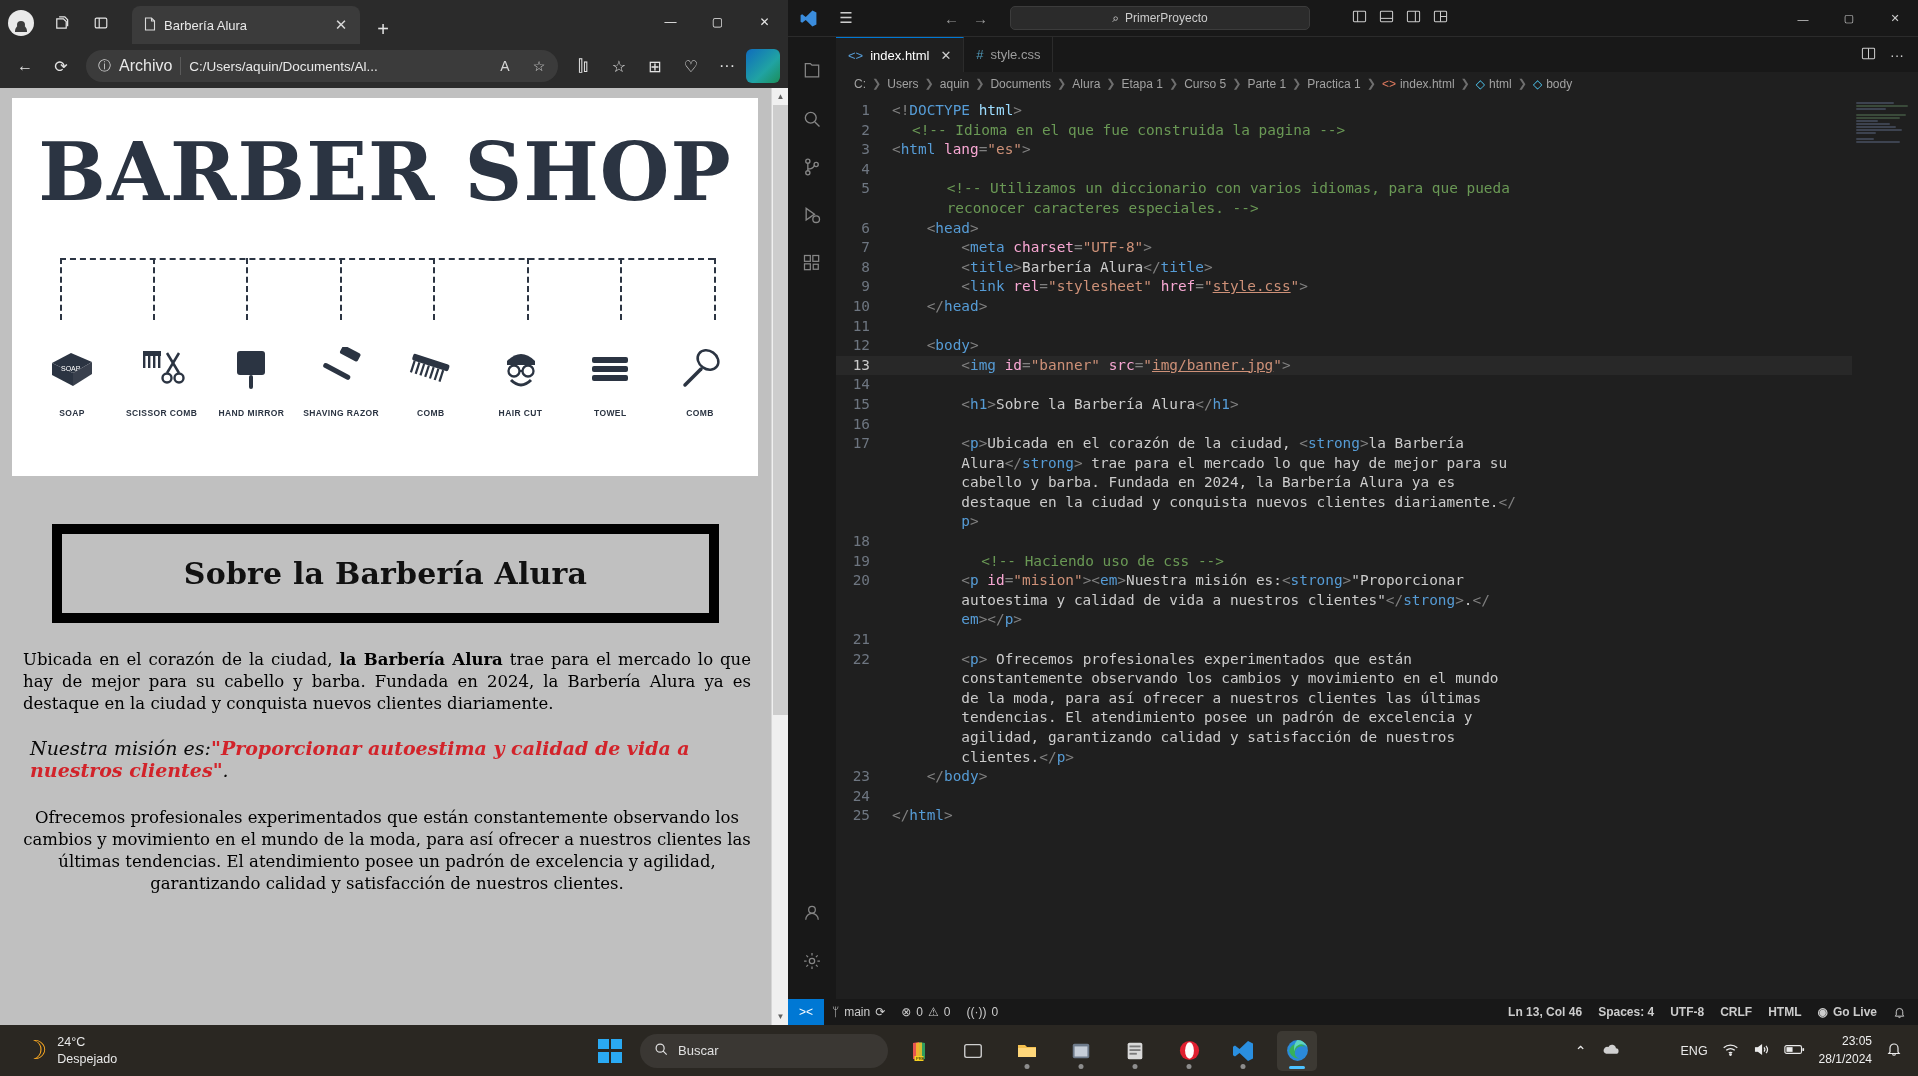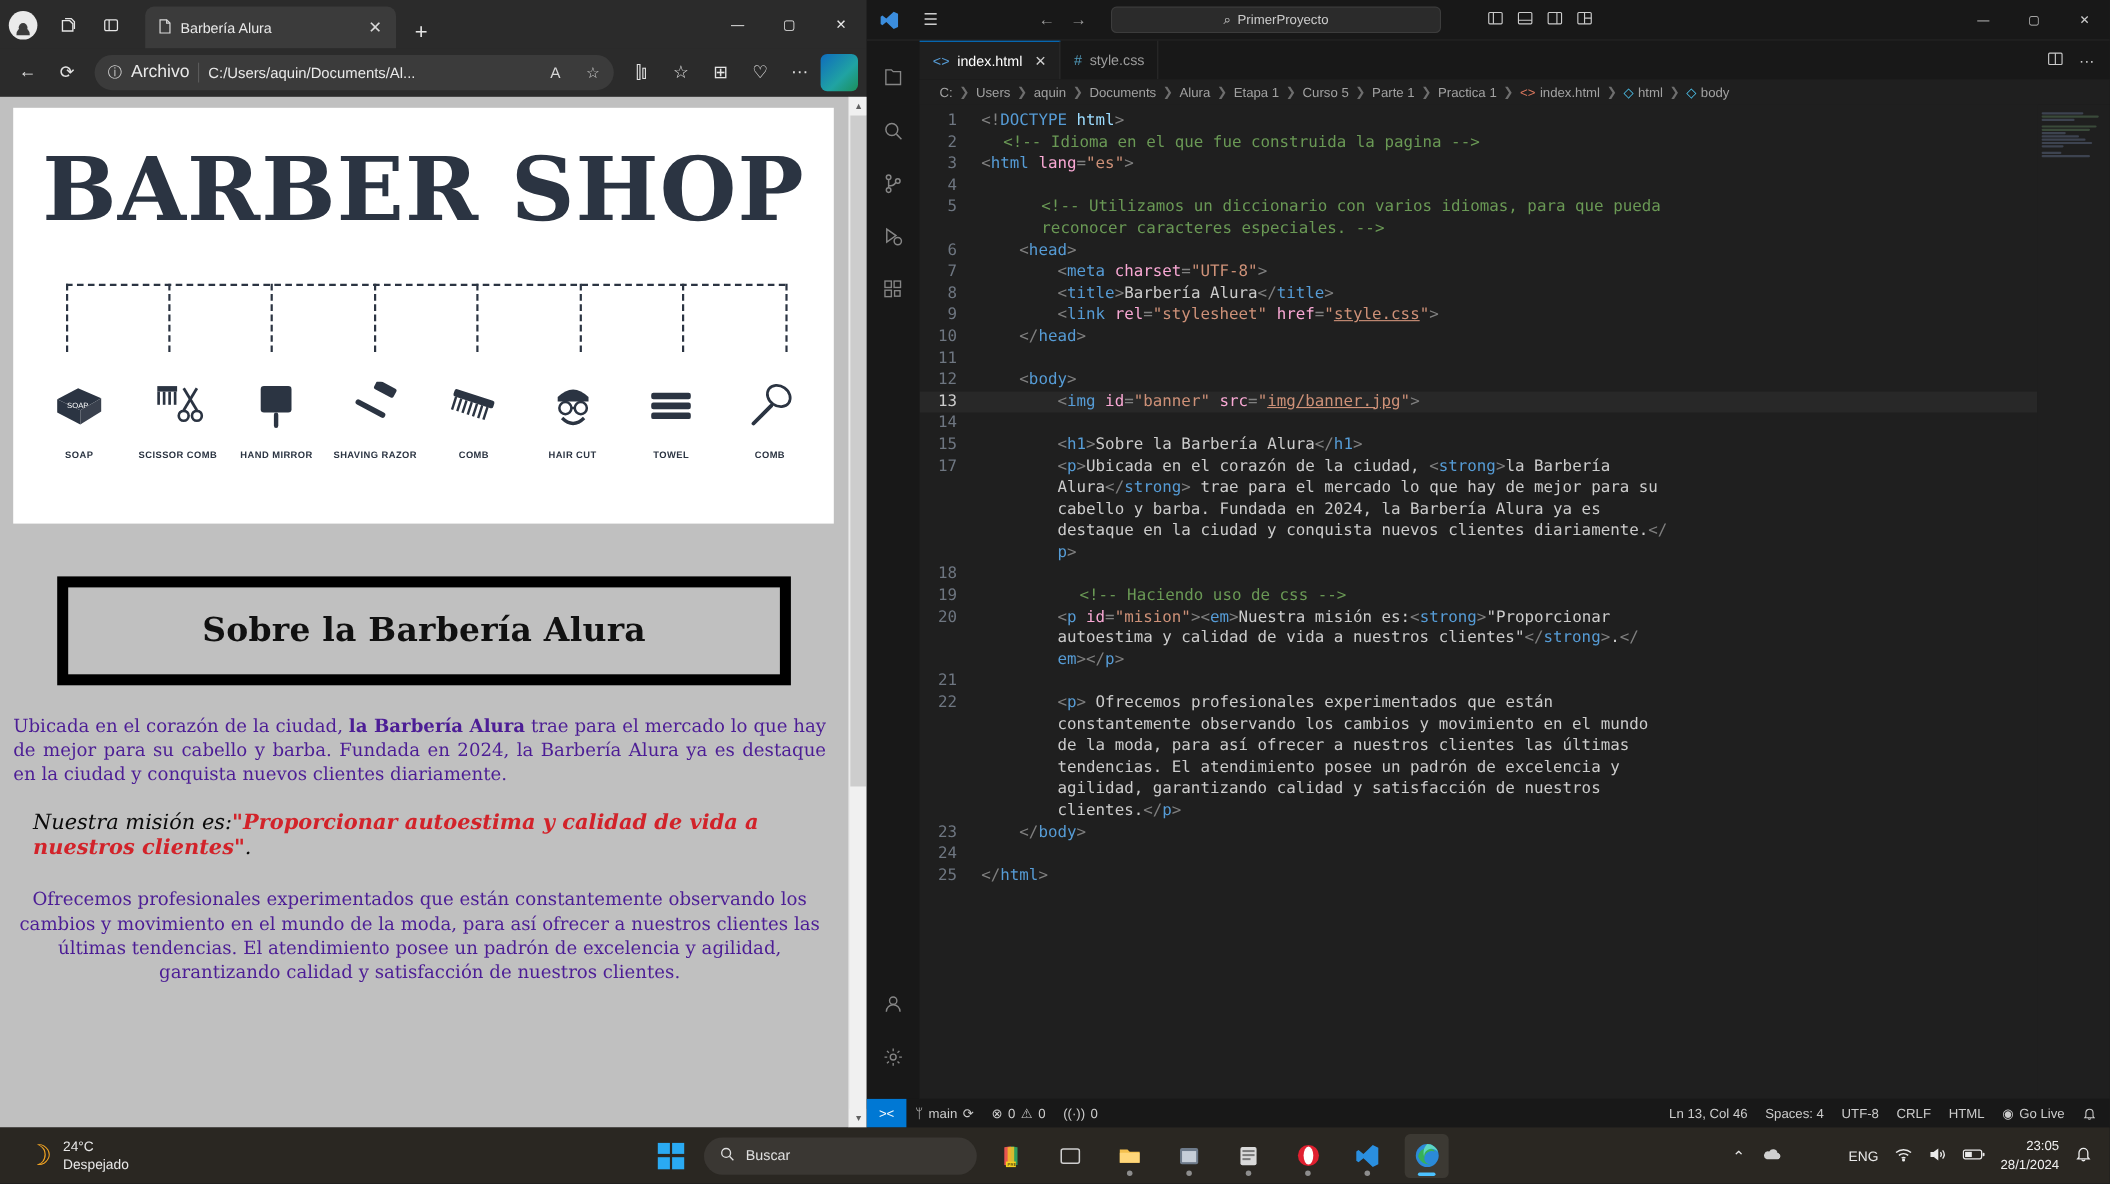--- a/index.html
+++ b/index.html
@@ -102,22 +102,22 @@
   .tool .glyph { height: 62px; display:flex; align-items:center; justify-content:center;
      font-size: 40px; line-height: 1; color:#2b3442;}
   .tool .cap { font-size: 8.5px; font-weight: bold; letter-spacing: .4px; margin-top: 8px;}
 
   .h1-box {
     margin: 48px 40px 0 40px; border: 10px solid #000; background: #c0c0c0;
     padding: 22px 10px; text-align: center;
   }
   .h1-box h1 { font-family:"DejaVu Serif", serif; font-size: 30px; font-weight: bold;
      color:#111; letter-spacing:.2px;}
-  .pg-p { font-family:"DejaVu Serif", serif; font-size: 16.5px; color:#4c1d95;
-     text-align: justify; margin: 26px 8px 0 0; line-height: 1.33;}
+  .pg-p { font-family:"DejaVu Serif", serif; font-size: 16.5px; color:#000000;
+     text-align: justify; margin: 26px 8px 0 11px; line-height: 1.33;}
   .pg-p b { font-weight: bold; }
   .pg-mision { font-family:"DejaVu Serif", serif; font-style: italic; font-size: 19px;
      margin: 22px 8px 0 18px; color:#0a0a0a; }
   .pg-mision .red { color:#d2232a; font-weight: bold; }
 
   
   #vscode { position:absolute; left:788px; top:0; width:1130px; height:1025px;
      background:#1f1f1f; color:#cccccc; }
   .vs-titlebar { height: 37px; background:#181818; display:flex; align-items:center;
      border-bottom:1px solid #2b2b2b; position:relative;}
@@ -177,21 +177,21 @@
   .s-com { color:#6a9955;margin-left:20px; }
   .s-txt { color:#cccccc; }
   .s-link { color:#ce9178; text-decoration: underline; }
   .s-punc { color:#808080; }
 
   .vs-statusbar { position:absolute; left:0; right:0; bottom:0; height:26px; background:#181818;
      display:flex; align-items:center; font-size:12px; color:#cccccc; }
   .sb-remote { width:36px; height:26px; background:#0078d4; display:flex; align-items:center;
      justify-content:center; color:#fff; font-size:12px;}
   .sb-item { display:flex; align-items:center; gap:5px; padding:0 8px; height:26px;}
-  .sb-right { margin-left:auto; display:flex; align-items:center;}
+  .sb-right { margin-left:auto; display:flex; align-items:center;font-weight:bold;}
 
   
   #taskbar { position:absolute; left:0; bottom:0; width:1918px; height:51px;
      background:#2a2722; display:flex; align-items:center; }
   .weather { display:flex; align-items:center; gap:10px; padding-left:24px; color:#e8e8e8;}
   .moon { font-size:26px; color:#f5a623; }
   .weather .txt { font-size:12.5px; line-height:1.35;}
   .tb-center { position:absolute; left:50%; transform:translateX(-50%); display:flex;
      align-items:center; gap:8px;}
   .win-logo { width:24px; height:24px; display:grid; grid-template-columns:1fr 1fr;
@@ -620,20 +620,24 @@
               </div>
               <div class="crow">
                 <div class="lnum">14</div>
                 <div class="ctext">&nbsp;</div>
               </div>
               <div class="crow">
                 <div class="lnum">15</div>
                 <div class="ctext">        <span class="s-punc">&lt;</span><span class="s-tag">h1</span><span class="s-punc">&gt;</span><span class="s-txt">Sobre la Barbería Alura</span><span class="s-punc">&lt;/</span><span class="s-tag">h1</span><span class="s-punc">&gt;</span></div>
               </div>
               <div class="crow">
+                <div class="lnum">16</div>
+                <div class="ctext">&nbsp;</div>
+              </div>
+              <div class="crow">
                 <div class="lnum">17</div>
                 <div class="ctext">        <span class="s-punc">&lt;</span><span class="s-tag">p</span><span class="s-punc">&gt;</span><span class="s-txt">Ubicada en el corazón de la ciudad, </span><span class="s-punc">&lt;</span><span class="s-tag">strong</span><span class="s-punc">&gt;</span><span class="s-txt">la Barbería
         Alura</span><span class="s-punc">&lt;/</span><span class="s-tag">strong</span><span class="s-punc">&gt;</span><span class="s-txt"> trae para el mercado lo que hay de mejor para su
         cabello y barba. Fundada en 2024, la Barbería Alura ya es
         destaque en la ciudad y conquista nuevos clientes diariamente.</span><span class="s-punc">&lt;/
         </span><span class="s-tag">p</span><span class="s-punc">&gt;</span></div>
               </div>
               <div class="crow">
                 <div class="lnum">18</div>
                 <div class="ctext">&nbsp;</div>

